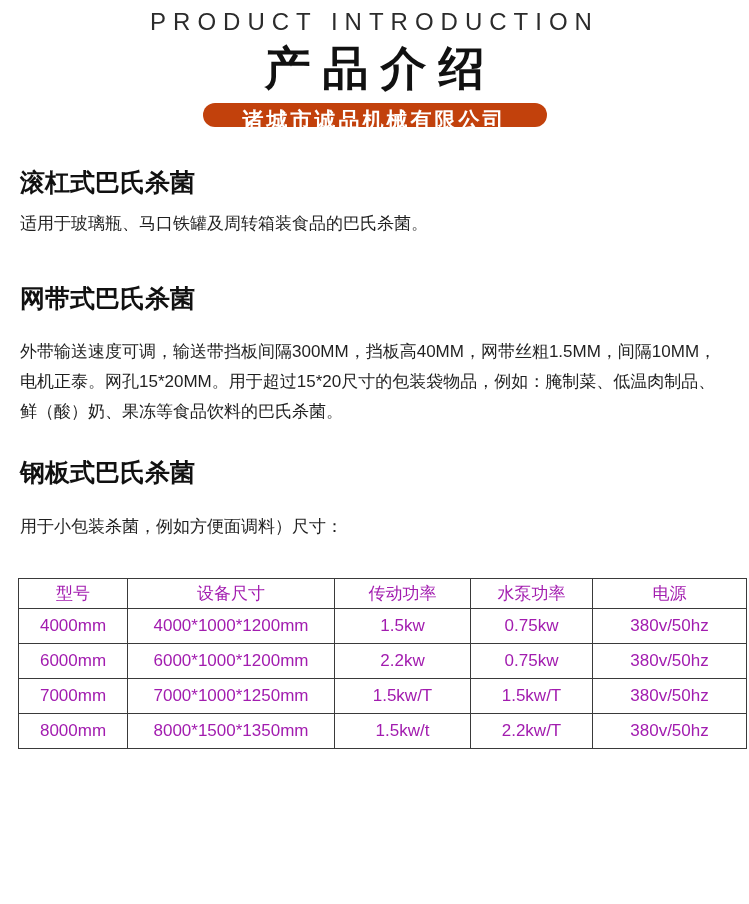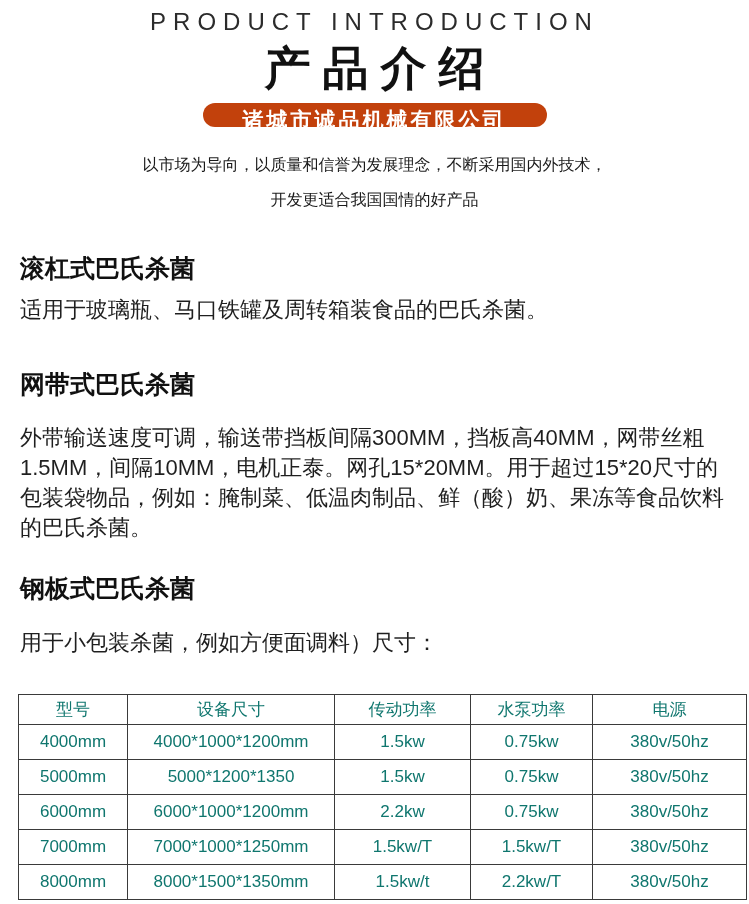--- a/index.html
+++ b/index.html
@@ -57,21 +57,21 @@
     font-weight:bold;
     color:#111111;
     line-height:30px;
     margin-left:20px;
   }
   .sh-1 { margin-top:36px; }
   .sh-2 { margin-top:46px; }
   .sh-3 { margin-top:30px; }
 
   .section-body {
-    font-size:22px;
+    font-size:17px;
     color:#1f1f1f;
     line-height:30px;
     margin-left:20px;
     margin-right:18px;
   }
   .sb-1 { margin-top:14px; line-height:26px; }
   .sb-2 { margin-top:24px; }
   .sb-3 { margin-top:25px; }
 
   table.spec {
@@ -80,44 +80,40 @@
     margin-left:18px;
     width:715px;
     table-layout:fixed;
   }
   table.spec th, table.spec td {
     border:1px solid #3a3a3a;
     text-align:center;
     vertical-align:middle;
     font-size:17px;
     font-weight:normal;
-    color:#0f766e;
+    color:#a21caf;
     padding:0;
   }
   table.spec th { height:30px; }
   table.spec td { height:35px; }
   .c1{width:109px;} .c2{width:207px;} .c3{width:136px;} .c4{width:122px;} .c5{width:154px;}
 </style>
 </head>
 <body>
 
 <div class="page">
 
   <div class="eyebrow">PRODUCT INTRODUCTION</div>
 
   <div class="title">产品介绍</div>
 
   <div class="banner-wrap">
     <span class="banner">诸城市诚品机械有限公司</span>
   </div>
 
-  <div class="tagline">
-    <div>以市场为导向，以质量和信誉为发展理念，不断采用国内外技术，</div>
-    <div>开发更适合我国国情的好产品</div>
-  </div>
 
   <div class="section-heading sh-1">滚杠式巴氏杀菌</div>
   <div class="section-body sb-1">适用于玻璃瓶、马口铁罐及周转箱装食品的巴氏杀菌。</div>
 
   <div class="section-heading sh-2">网带式巴氏杀菌</div>
   <div class="section-body sb-2">外带输送速度可调，输送带挡板间隔300MM，挡板高40MM，网带丝粗1.5MM，间隔10MM，电机正泰。网孔15*20MM。用于超过15*20尺寸的包装袋物品，例如：腌制菜、低温肉制品、鲜（酸）奶、果冻等食品饮料的巴氏杀菌。</div>
 
   <div class="section-heading sh-3">钢板式巴氏杀菌</div>
   <div class="section-body sb-3">用于小包装杀菌，例如方便面调料）尺寸：</div>
 
@@ -128,27 +124,20 @@
         <th class="c2">设备尺寸</th>
         <th class="c3">传动功率</th>
         <th class="c4">水泵功率</th>
         <th class="c5">电源</th>
       </tr>
     </thead>
     <tbody>
       <tr>
         <td>4000mm</td>
         <td>4000*1000*1200mm</td>
-        <td>1.5kw</td>
-        <td>0.75kw</td>
-        <td>380v/50hz</td>
-      </tr>
-      <tr>
-        <td>5000mm</td>
-        <td>5000*1200*1350</td>
         <td>1.5kw</td>
         <td>0.75kw</td>
         <td>380v/50hz</td>
       </tr>
       <tr>
         <td>6000mm</td>
         <td>6000*1000*1200mm</td>
         <td>2.2kw</td>
         <td>0.75kw</td>
         <td>380v/50hz</td>

